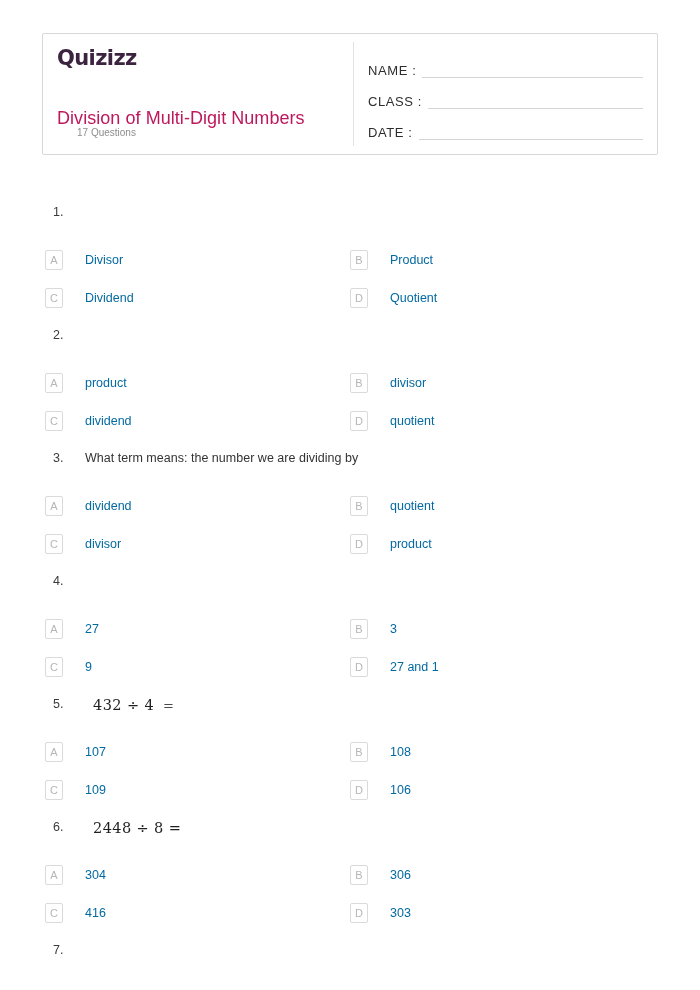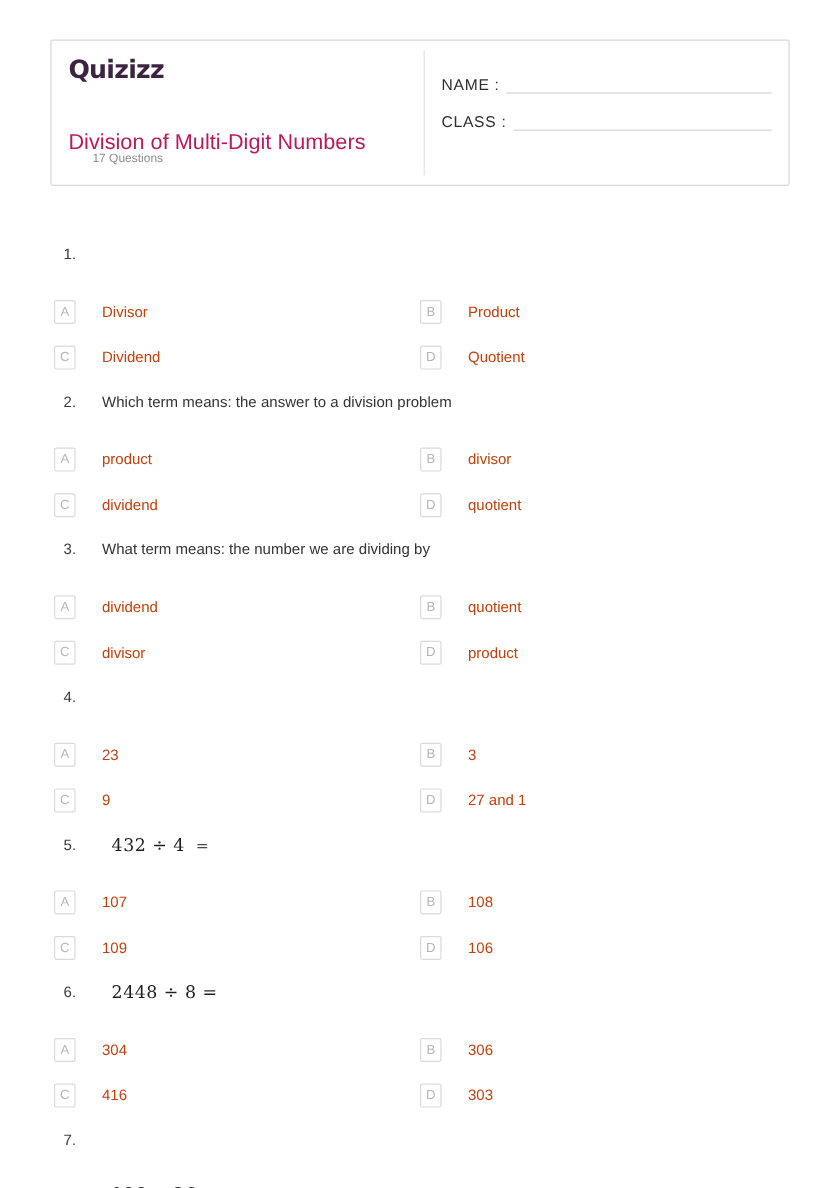--- a/index.html
+++ b/index.html
@@ -185,21 +185,21 @@
     font-size: 11px;
     color: #b6b6b6;
     display: flex;
     align-items: center;
     justify-content: center;
     flex: 0 0 auto;
   }
   .opt-text {
     margin-left: 22px;
     font-size: 12.5px;
-    color: #c2410c;
+    color: #0369a1;
     white-space: nowrap;
   }
 </style>
 </head>
 <body>
 
 <div class="page">
 
   <div class="header-card">
 
@@ -215,20 +215,24 @@
 
     <div class="header-right">
       <div class="field-row">
         <span class="field-label">NAME :</span>
         <span class="field-line"></span>
       </div>
       <div class="field-row">
         <span class="field-label">CLASS :</span>
         <span class="field-line"></span>
       </div>
+      <div class="field-row">
+        <span class="field-label">DATE  :</span>
+        <span class="field-line"></span>
+      </div>
     </div>
 
   </div>
 
   <div class="questions" id="questions-root">
       <div class="question-block" style="position: absolute; left: 0px; top: 0px; width: 700px;">
         <div class="q-head">
           <div class="q-num">1.</div>
         </div>
         <div class="options" style="height: 66px; margin-top: 23px;">
@@ -246,21 +250,20 @@
           </div>
           <div class="opt col-right row-2">
             <span class="opt-letter">D</span>
             <span class="opt-text">Quotient</span>
           </div>
         </div>
       </div>
       <div class="question-block" style="position: absolute; left: 0px; top: 123px; width: 700px;">
         <div class="q-head">
           <div class="q-num">2.</div>
-          <div class="q-text">Which term means: the answer to a division problem</div>
         </div>
         <div class="options" style="height: 66px; margin-top: 23px;">
           <div class="opt col-left row-1">
             <span class="opt-letter">A</span>
             <span class="opt-text">product</span>
           </div>
           <div class="opt col-right row-1">
             <span class="opt-letter">B</span>
             <span class="opt-text">divisor</span>
           </div>
@@ -298,21 +301,21 @@
           </div>
         </div>
       </div>
       <div class="question-block" style="position: absolute; left: 0px; top: 369px; width: 700px;">
         <div class="q-head">
           <div class="q-num">4.</div>
         </div>
         <div class="options" style="height: 66px; margin-top: 23px;">
           <div class="opt col-left row-1">
             <span class="opt-letter">A</span>
-            <span class="opt-text">23</span>
+            <span class="opt-text">27</span>
           </div>
           <div class="opt col-right row-1">
             <span class="opt-letter">B</span>
             <span class="opt-text">3</span>
           </div>
           <div class="opt col-left row-2">
             <span class="opt-letter">C</span>
             <span class="opt-text">9</span>
           </div>
           <div class="opt col-right row-2">

